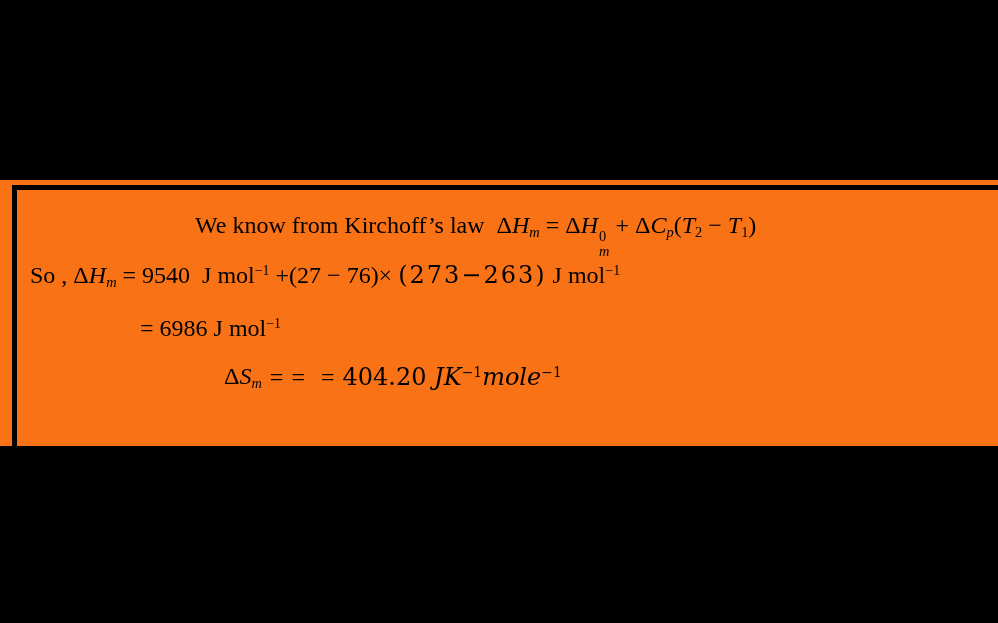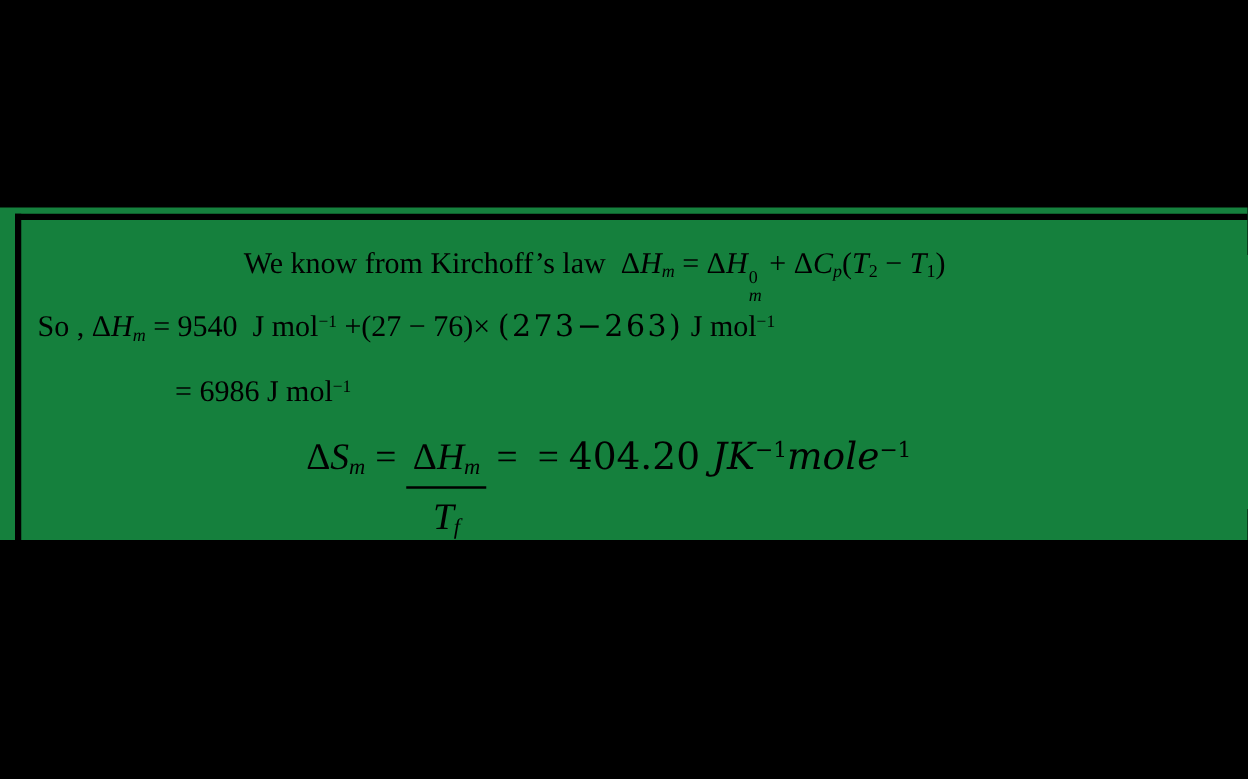--- a/index.html
+++ b/index.html
@@ -11,25 +11,24 @@
     width: 998px;
     height: 623px;
     position: relative;
     overflow: hidden;
     font-family: "Liberation Serif", serif;
     color: #000000;
   }
   .panel {
     position: absolute;
     left: 0;
-    top: 166px;
+    top: 180px;
     width: 998px;
     height: 266px;
-    background: #15803d;
-    text-decoration: underline;
+    background: #f97316;
   }
   .b-top {
     position: absolute;
     left: 12px;
     top: 5px;
     right: 0;
     height: 5px;
     background: #000000;
   }
   .b-left {
@@ -59,24 +58,23 @@
     vertical-align: -0.55em;
     margin-left: 1px;
   }
   .line1 { left: 195px; top: 30px; }
   .line1 .math { margin-left: 12px; }
   .line2 { left: 30px; top: 80px; }
   .line3 { left: 140px; top: 133px; }
   .line4 {
     left: 224px; top: 181px;
     display: flex;
-    align-items: flex-start;
+    align-items: flex-end;
     gap: 8px;
-    font-size: 30px;
-    margin-left: 21px;
+    font-size: 24px;
   }
   .frac {
     display: inline-flex;
     flex-direction: column;
     align-items: center;
     text-align: center;
   }
   .frac .num { display: block; padding: 0 5px 4px; border-bottom: 2px solid #000000; }
   .frac .den { display: block; padding: 4px 5px 0; }
   .cambria { font-family: "DejaVu Serif", serif; }
@@ -94,23 +92,19 @@
           <i>m</i>
         </span><span class="tk"> + </span><span class="tk">Δ</span><i>C</i><sub class="s"><i>p</i></sub><span class="tk">(</span><i>T</i><sub class="s">2</sub><span class="tk"> − </span><i>T</i><sub class="s">1</sub><span class="tk">)</span></span></div>
 
   <div class="line line2"><span class="tk">So , </span><span class="tk">Δ</span><i>H</i><sub class="s"><i>m</i></sub><span class="tk"> = 9540  J mol</span><sup class="s">−1</sup><span class="tk"> +(27 − 76)× </span><span class="tk cambria ls">(273−263)</span><span class="tk"> J mol</span><sup class="s">−1</sup></div>
 
   <div class="line line3"><span class="tk">= 6986 J mol</span><sup class="s">−1</sup></div>
 
   <div class="line line4">
       <span><span class="tk">Δ</span><i>S</i><sub class="s"><i>m</i></sub></span>
       <span class="tk">=</span>
-      <span class="frac">
-        <span class="num"><span class="tk">Δ</span><i>H</i><sub class="s"><i>m</i></sub></span>
-        <span class="den"><i>T</i><sub class="s"><i>f</i></sub></span>
-      </span>
       <span class="tk">=</span>
       <span class="frac cambria">
       </span>
       <span class="tk">=</span>
       <span class="cambria"><span class="tk">404.20 </span><i>JK</i><sup class="s">−1</sup><i>mole</i><sup class="s">−1</sup></span>
     </div>
 </div>
 
 </body></html>

